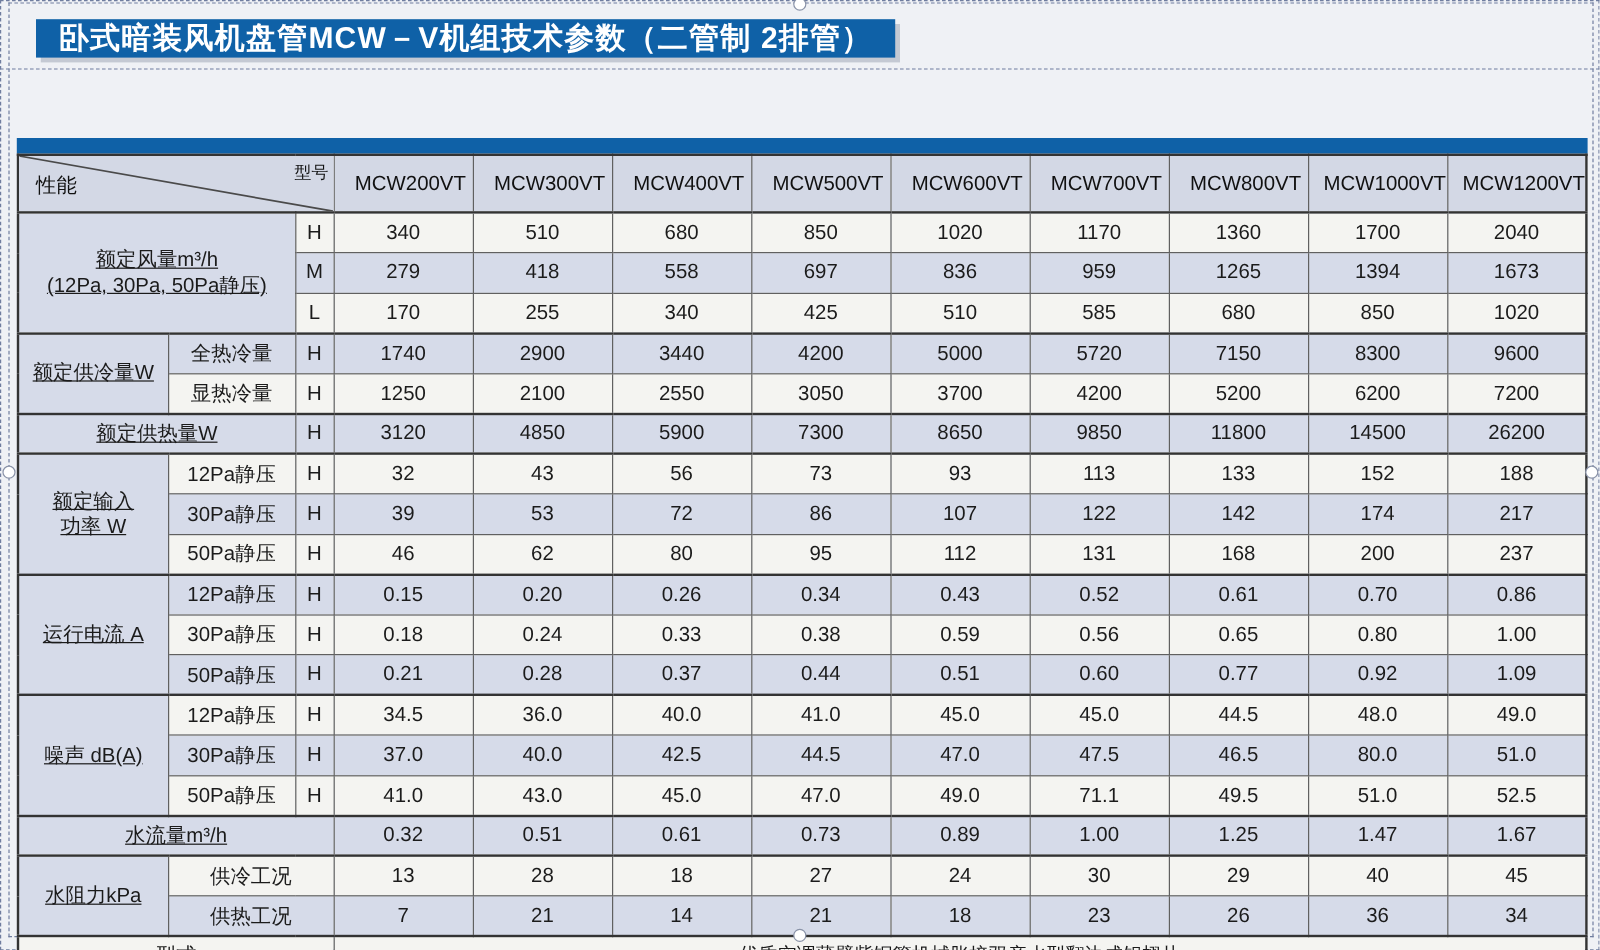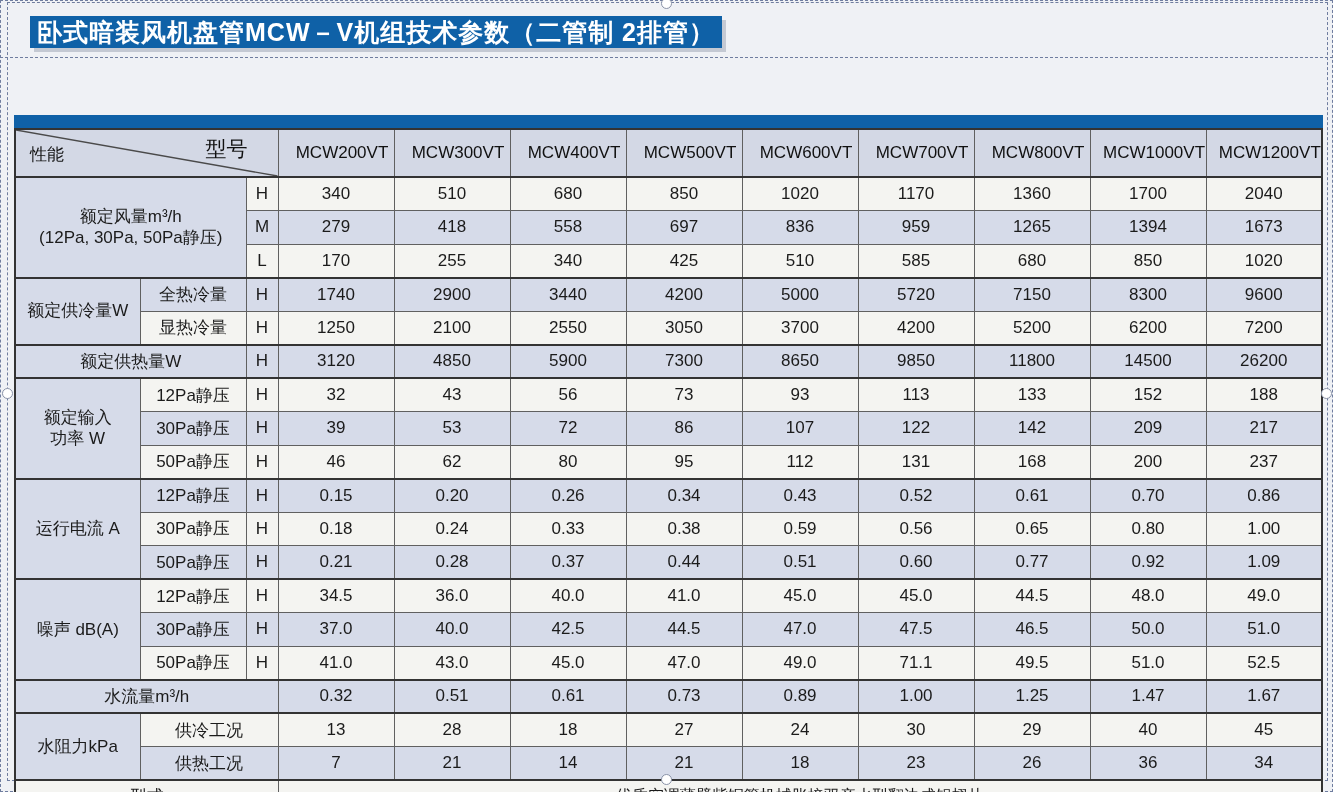--- a/index.html
+++ b/index.html
@@ -18,40 +18,40 @@
   .handle{position:absolute;width:9px;height:9px;border-radius:50%;background:#fff;border:1px solid #8a93a8;z-index:30;}
   .h-top{left:661px;top:-2px;}
   .h-bottom{left:661px;top:774px;}
   .h-right{left:1321px;top:388px;}
   .h-left{left:2px;top:388px;}
   
   .banner{
     position:absolute;left:30px;top:16px;
     background:#0f61a7;color:#ffffff;
     font-size:25px;font-weight:bold;letter-spacing:1px;
-    line-height:32px;height:32px;padding:0 7px;
+    line-height:32px;height:32px;padding:0 19px;
     box-shadow:4px 4px 0 rgba(160,168,182,.55);
     white-space:nowrap;
   }
   
   .tablewrap{position:absolute;left:14px;top:115px;width:1309px;}
   .topbar{height:13px;background:#0f61a7;}
   table{border-collapse:collapse;width:1309px;table-layout:fixed;border:2px solid #333;}
   th,td{border:1px solid #606060;text-align:center;vertical-align:middle;padding:0;overflow:hidden;}
   thead th{background:#d3d8e5;height:46px;font-weight:normal;font-size:17px;color:#111;border-bottom:2px solid #333;padding-left:12px;}
   tbody tr{height:33.5px;}
   tbody td{font-size:17px;}
   tr.group-top>td{border-top:2px solid #333;}
   .shade-a{background:#f4f4f1;}
   .shade-b{background:#d6dbe9;}
-  .glabel{background:#d6dbe9;font-size:17px;line-height:1.25;}
+  .glabel{background:#d6dbe9;font-size:17px;line-height:1.25;text-decoration:underline;}
   th.diag{position:relative;padding:0;}
   th.diag svg{position:absolute;left:0;top:0;width:100%;height:100%;}
   .diag .perf{position:absolute;left:14px;bottom:10px;font-size:17px;text-align:center;}
-  .diag .model{position:absolute;right:30px;top:5px;font-size:21px;text-align:right;}
+  .diag .model{position:absolute;right:4px;top:5px;font-size:14px;text-align:right;}
   .note{font-size:16px;white-space:nowrap;}
 </style>
 </head>
 <body>
 
 <div class="page-border"></div>
 <div class="sel-rect"></div>
 <div class="wrap-line"></div>
 <div class="handle h-top"></div>
 <div class="handle h-bottom"></div>
@@ -193,21 +193,21 @@
         <tr>
           <td class="shade-b">30Pa静压</td>
           <td class="shade-b">H</td>
           <td class="shade-b">39</td>
           <td class="shade-b">53</td>
           <td class="shade-b">72</td>
           <td class="shade-b">86</td>
           <td class="shade-b">107</td>
           <td class="shade-b">122</td>
           <td class="shade-b">142</td>
-          <td class="shade-b">209</td>
+          <td class="shade-b">174</td>
           <td class="shade-b">217</td>
         </tr>
         <tr>
           <td class="shade-a">50Pa静压</td>
           <td class="shade-a">H</td>
           <td class="shade-a">46</td>
           <td class="shade-a">62</td>
           <td class="shade-a">80</td>
           <td class="shade-a">95</td>
           <td class="shade-a">112</td>
@@ -273,21 +273,21 @@
         <tr>
           <td class="shade-b">30Pa静压</td>
           <td class="shade-b">H</td>
           <td class="shade-b">37.0</td>
           <td class="shade-b">40.0</td>
           <td class="shade-b">42.5</td>
           <td class="shade-b">44.5</td>
           <td class="shade-b">47.0</td>
           <td class="shade-b">47.5</td>
           <td class="shade-b">46.5</td>
-          <td class="shade-b">50.0</td>
+          <td class="shade-b">80.0</td>
           <td class="shade-b">51.0</td>
         </tr>
         <tr>
           <td class="shade-a">50Pa静压</td>
           <td class="shade-a">H</td>
           <td class="shade-a">41.0</td>
           <td class="shade-a">43.0</td>
           <td class="shade-a">45.0</td>
           <td class="shade-a">47.0</td>
           <td class="shade-a">49.0</td>

